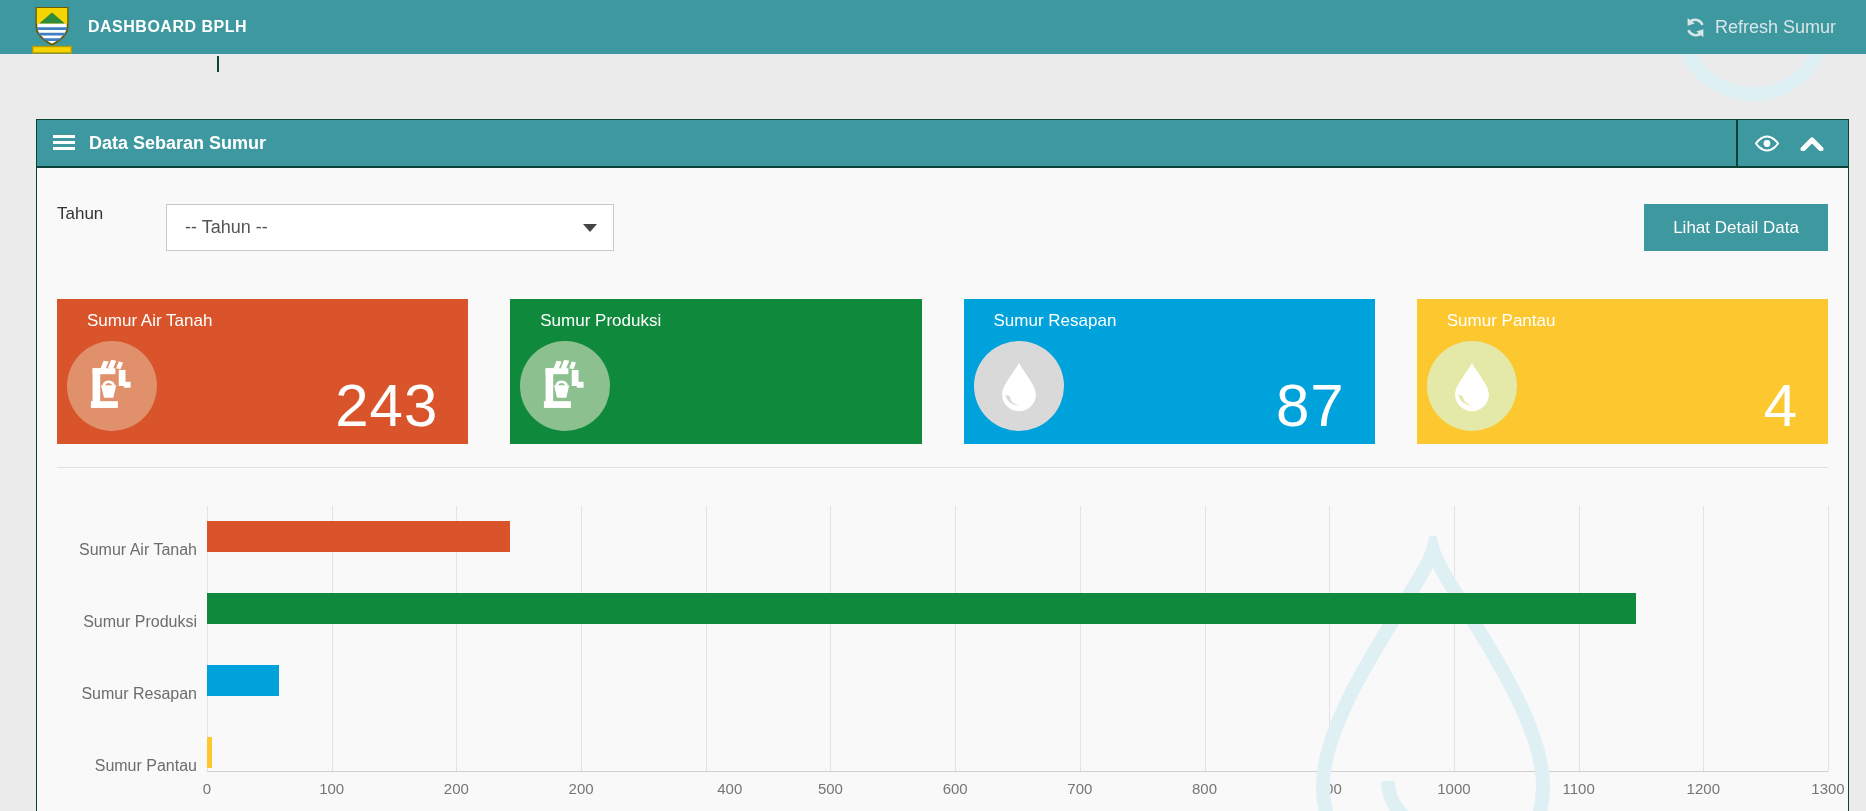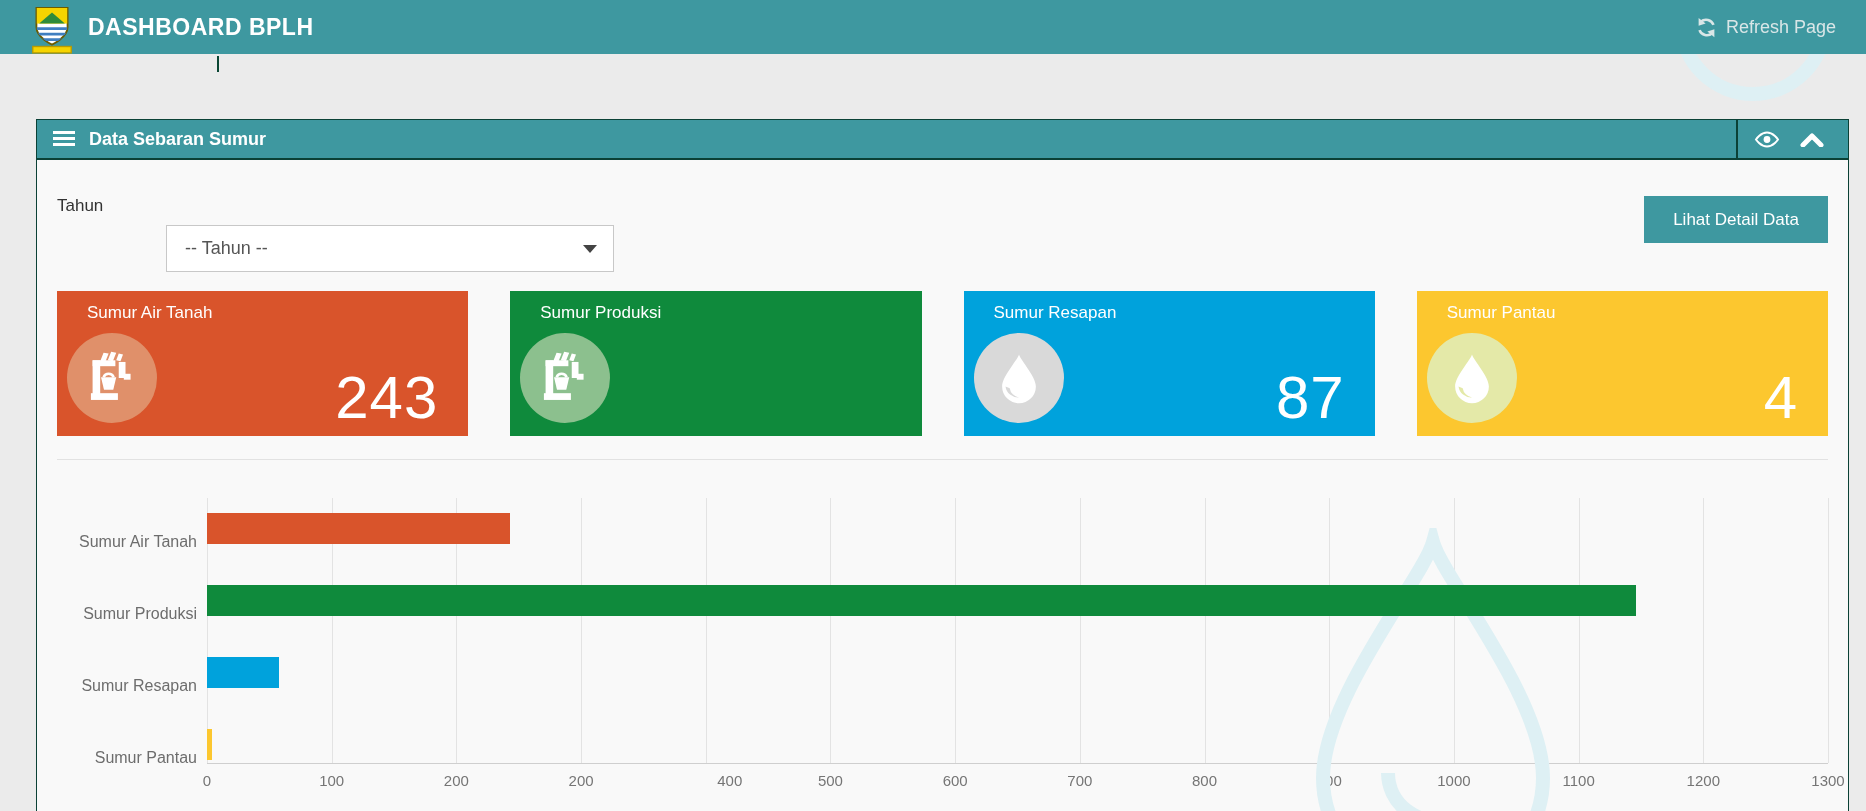--- a/index.html
+++ b/index.html
@@ -3,48 +3,48 @@
 <meta charset="utf-8">
 <style>
   * { margin:0; padding:0; box-sizing:border-box; }
   html,body { width:1866px; height:811px; overflow:hidden;
     font-family:"Liberation Sans", sans-serif; background:#ebebeb; }
 
   
   .navbar { position:relative; z-index:10; height:54px; background:#3e98a0;
     display:flex; align-items:center; padding:0 30px; color:#fff; }
   .navbar .logo { width:44px; height:50px; margin-top:6px; flex:0 0 auto; }
-  .navbar .nav-title { font-size:23px; font-weight:bold; margin-left:14px; letter-spacing:.5px; }
+  .navbar .nav-title { font-size:16px; font-weight:bold; margin-left:14px; letter-spacing:.5px; }
   .nav-refresh { margin-left:auto; display:flex; align-items:center; gap:9px;
     color:#d9e6e7; font-size:18px; cursor:pointer; }
 
   
   .bg-heading { position:absolute; z-index:1; top:28px; left:76px;
     font-size:27px; font-weight:bold; color:#135e4e; white-space:nowrap; }
   .bg-caret { position:absolute; z-index:1; top:56px; left:217px; width:2px; height:16px; background:#0a4633; }
 
   
   .wm-arc { position:absolute; top:54px; right:38px; z-index:0; }
 
   
   .panel { position:relative; margin:65px 17px 0 36px; border:1px solid #0b4136; background:#f9f9f9; }
-  .panel-header { height:40px; background:#3e98a0; border-bottom:2px solid #0b4136;
+  .panel-header { height:48px; background:#3e98a0; border-bottom:2px solid #0b4136;
     display:flex; align-items:center; padding:0 8px 0 16px; color:#fff; }
   .panel-title { font-size:18px; font-weight:bold; margin-left:14px; }
   .header-tools { margin-left:auto; height:100%; display:flex; align-items:center;
     border-left:2px solid #0b4136; padding:0 16px; gap:20px; }
   .hambtn, .toolbtn { display:flex; align-items:center; cursor:pointer; }
 
   .panel-body { padding:36px 20px 40px 20px; background:#f9f9f9; }
 
   
   .filter-row { display:flex; align-items:flex-start; height:47px; margin-bottom:48px; }
   .filter-label { width:109px; font-size:17px; color:#333; }
   .select { width:448px; height:47px; background:#fff; border:1px solid #c8c8c8;
-    display:flex; align-items:center; padding:0 16px 0 18px; font-size:18px; color:#555; cursor:pointer;margin-top:29px; }
+    display:flex; align-items:center; padding:0 16px 0 18px; font-size:18px; color:#555; cursor:pointer; }
   .select .caret { margin-left:auto; width:0; height:0;
     border-left:7px solid transparent; border-right:7px solid transparent; border-top:8px solid #444; }
   .detail-btn { margin-left:auto; width:184px; height:47px; background:#3e98a0; color:#fff;
     border:none; font-size:17px; font-family:Liberation Sans, sans-serif; cursor:pointer; }
 
   
   .cards { display:flex; gap:42px; margin-bottom:23px; }
   .stat-card { position:relative; flex:1 1 0; height:145px; color:#fff; overflow:hidden; }
   .stat-label { margin:12px 0 0 30px; font-size:17px; }
   .stat-circle { position:absolute; left:10px; top:42px; width:90px; height:90px; border-radius:50%;
@@ -98,21 +98,21 @@
     <rect x="3" y="45" width="42" height="7" fill="#f5d400" stroke="#b99b00" stroke-width="1.5"></rect>
   </svg>
   <div class="nav-title">DASHBOARD BPLH</div>
   <div class="nav-refresh">
     <svg width="21" height="21" viewBox="0 0 24 24">
       <path d="M20 9 A9 9 0 0 0 5.5 5.5" stroke="#d9e6e7" stroke-width="3" fill="none"></path>
       <polygon points="3,1 3,10 11,7.5" fill="#d9e6e7"></polygon>
       <path d="M4 15 A9 9 0 0 0 18.5 18.5" stroke="#d9e6e7" stroke-width="3" fill="none"></path>
       <polygon points="21,23 21,14 13,16.5" fill="#d9e6e7"></polygon>
     </svg>
-    <span>Refresh Page</span>
+    <span>Refresh Sumur</span>
   </div>
 </div>
 
 <div class="panel">
   <div class="panel-header">
     <span class="hambtn">
       <svg width="22" height="16" viewBox="0 0 22 16">
         <rect y="0" width="22" height="3" fill="#fff"></rect>
         <rect y="6" width="22" height="3" fill="#fff"></rect>
         <rect y="12" width="22" height="3" fill="#fff"></rect>

